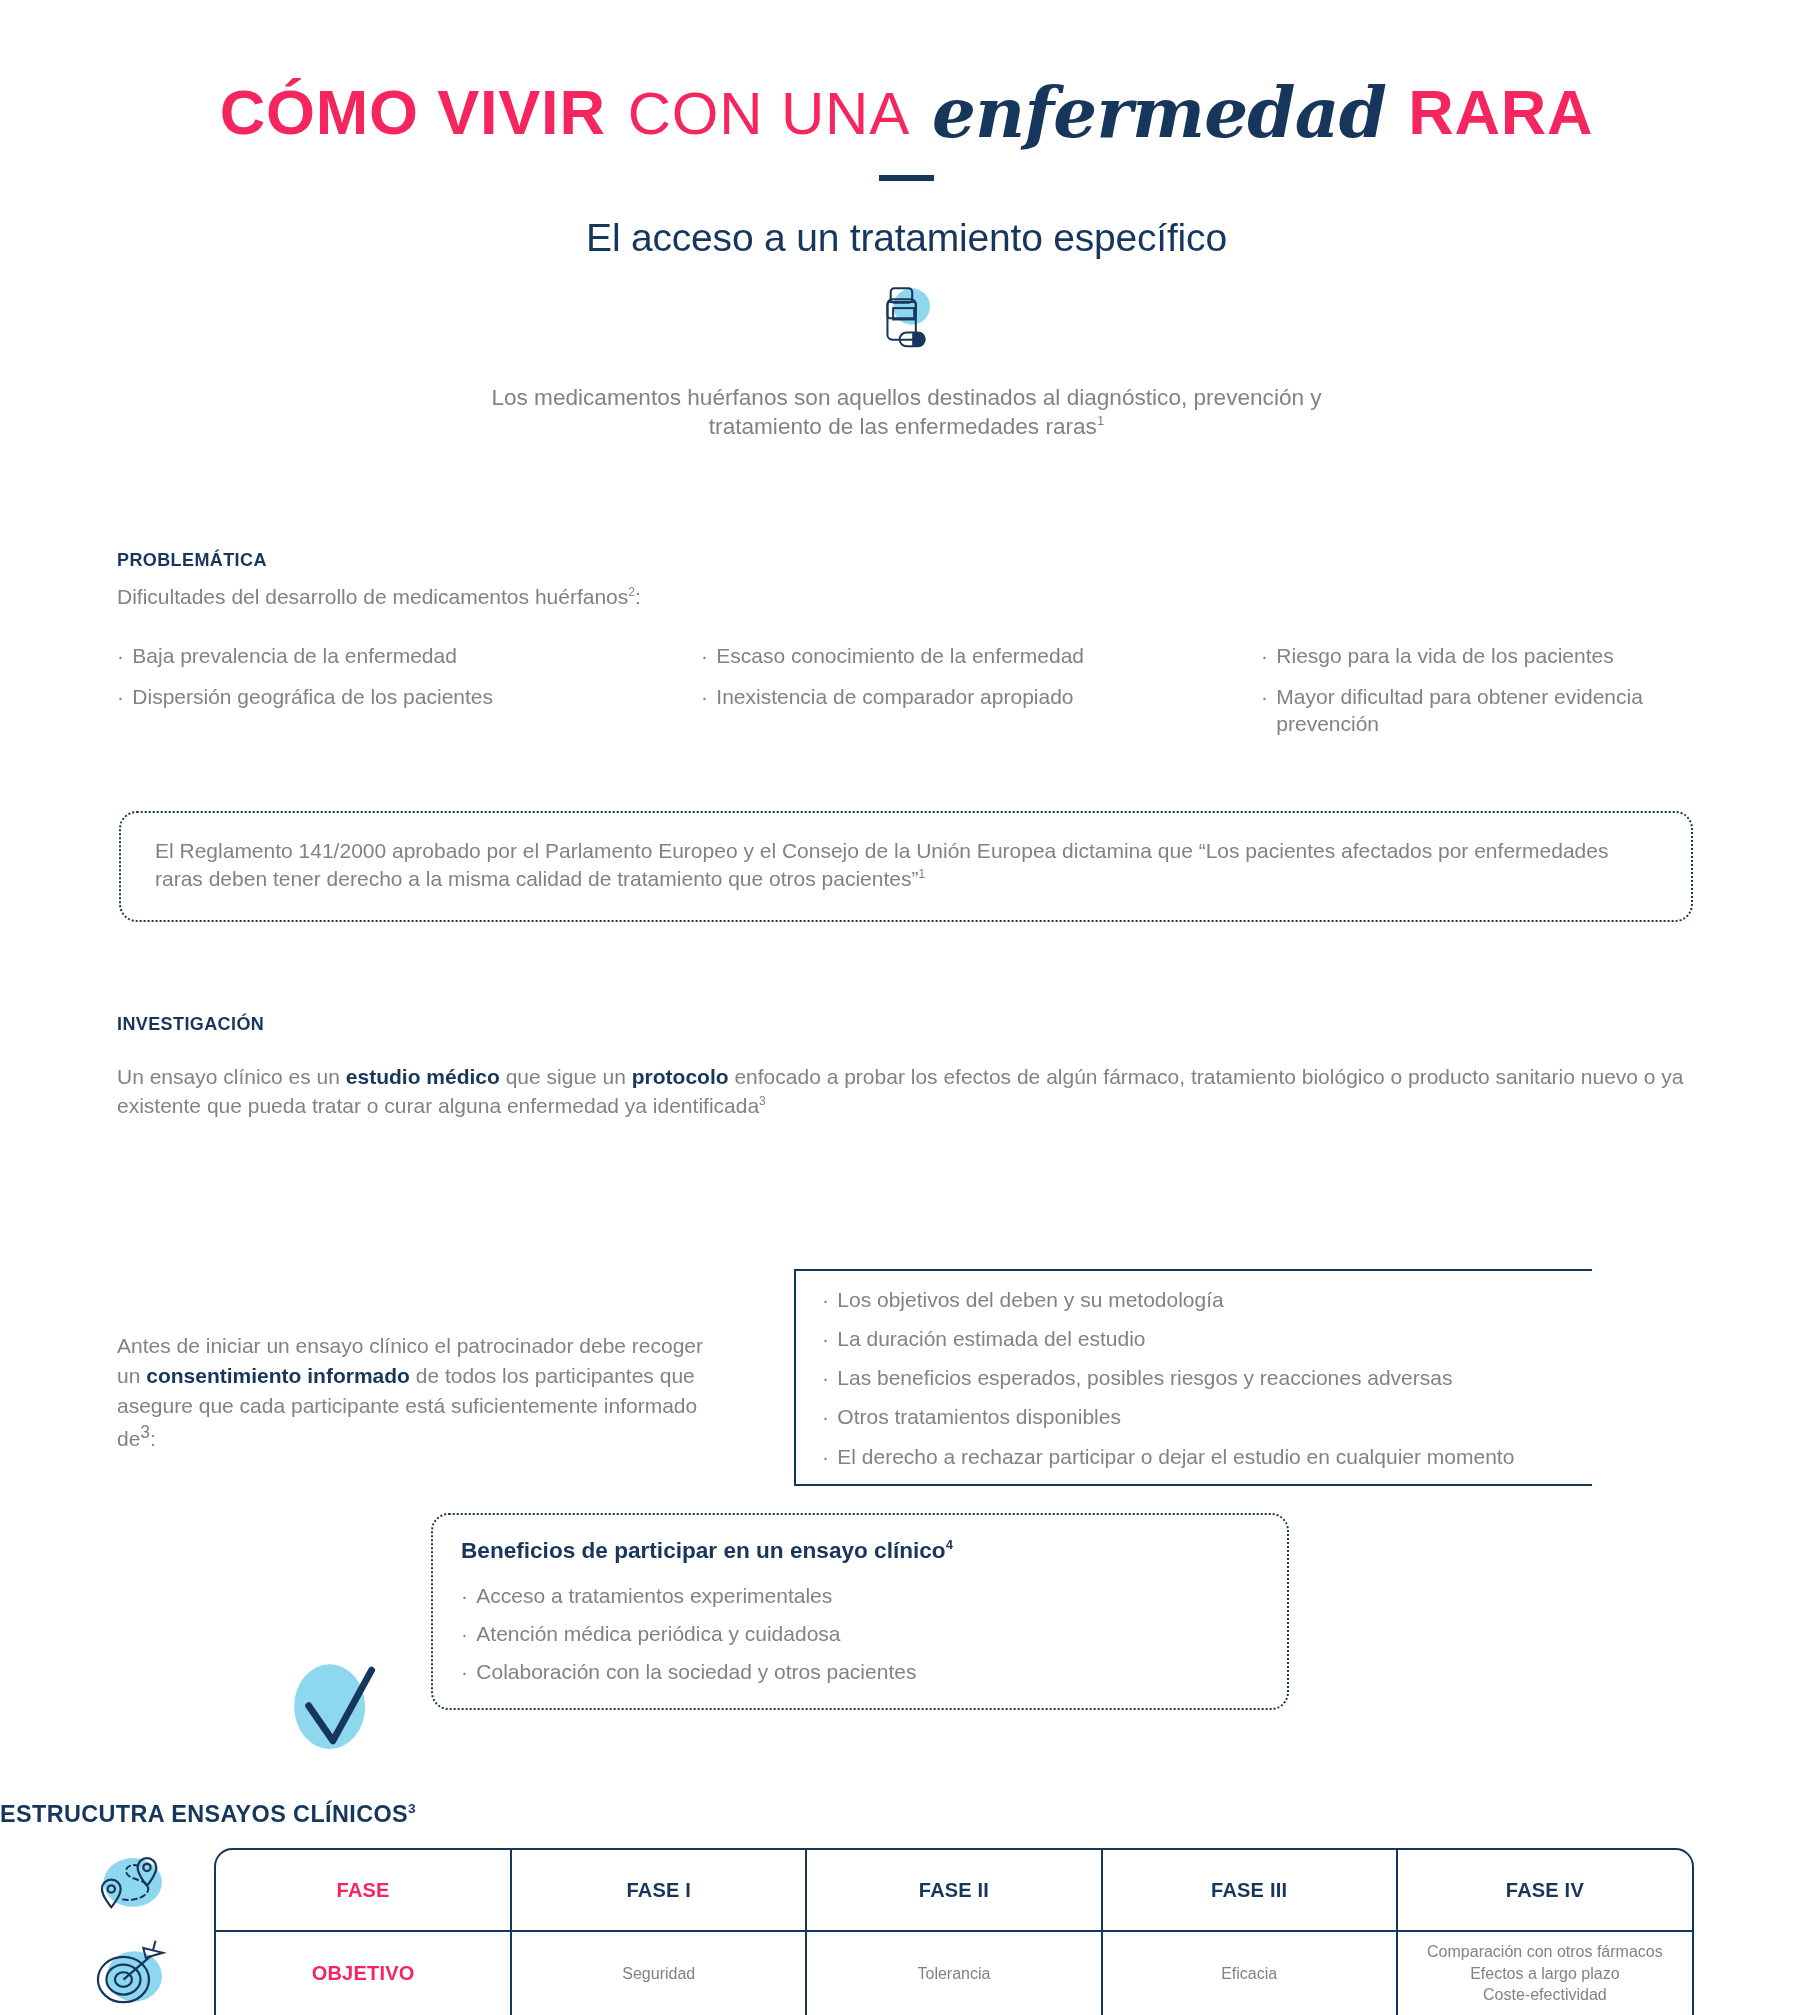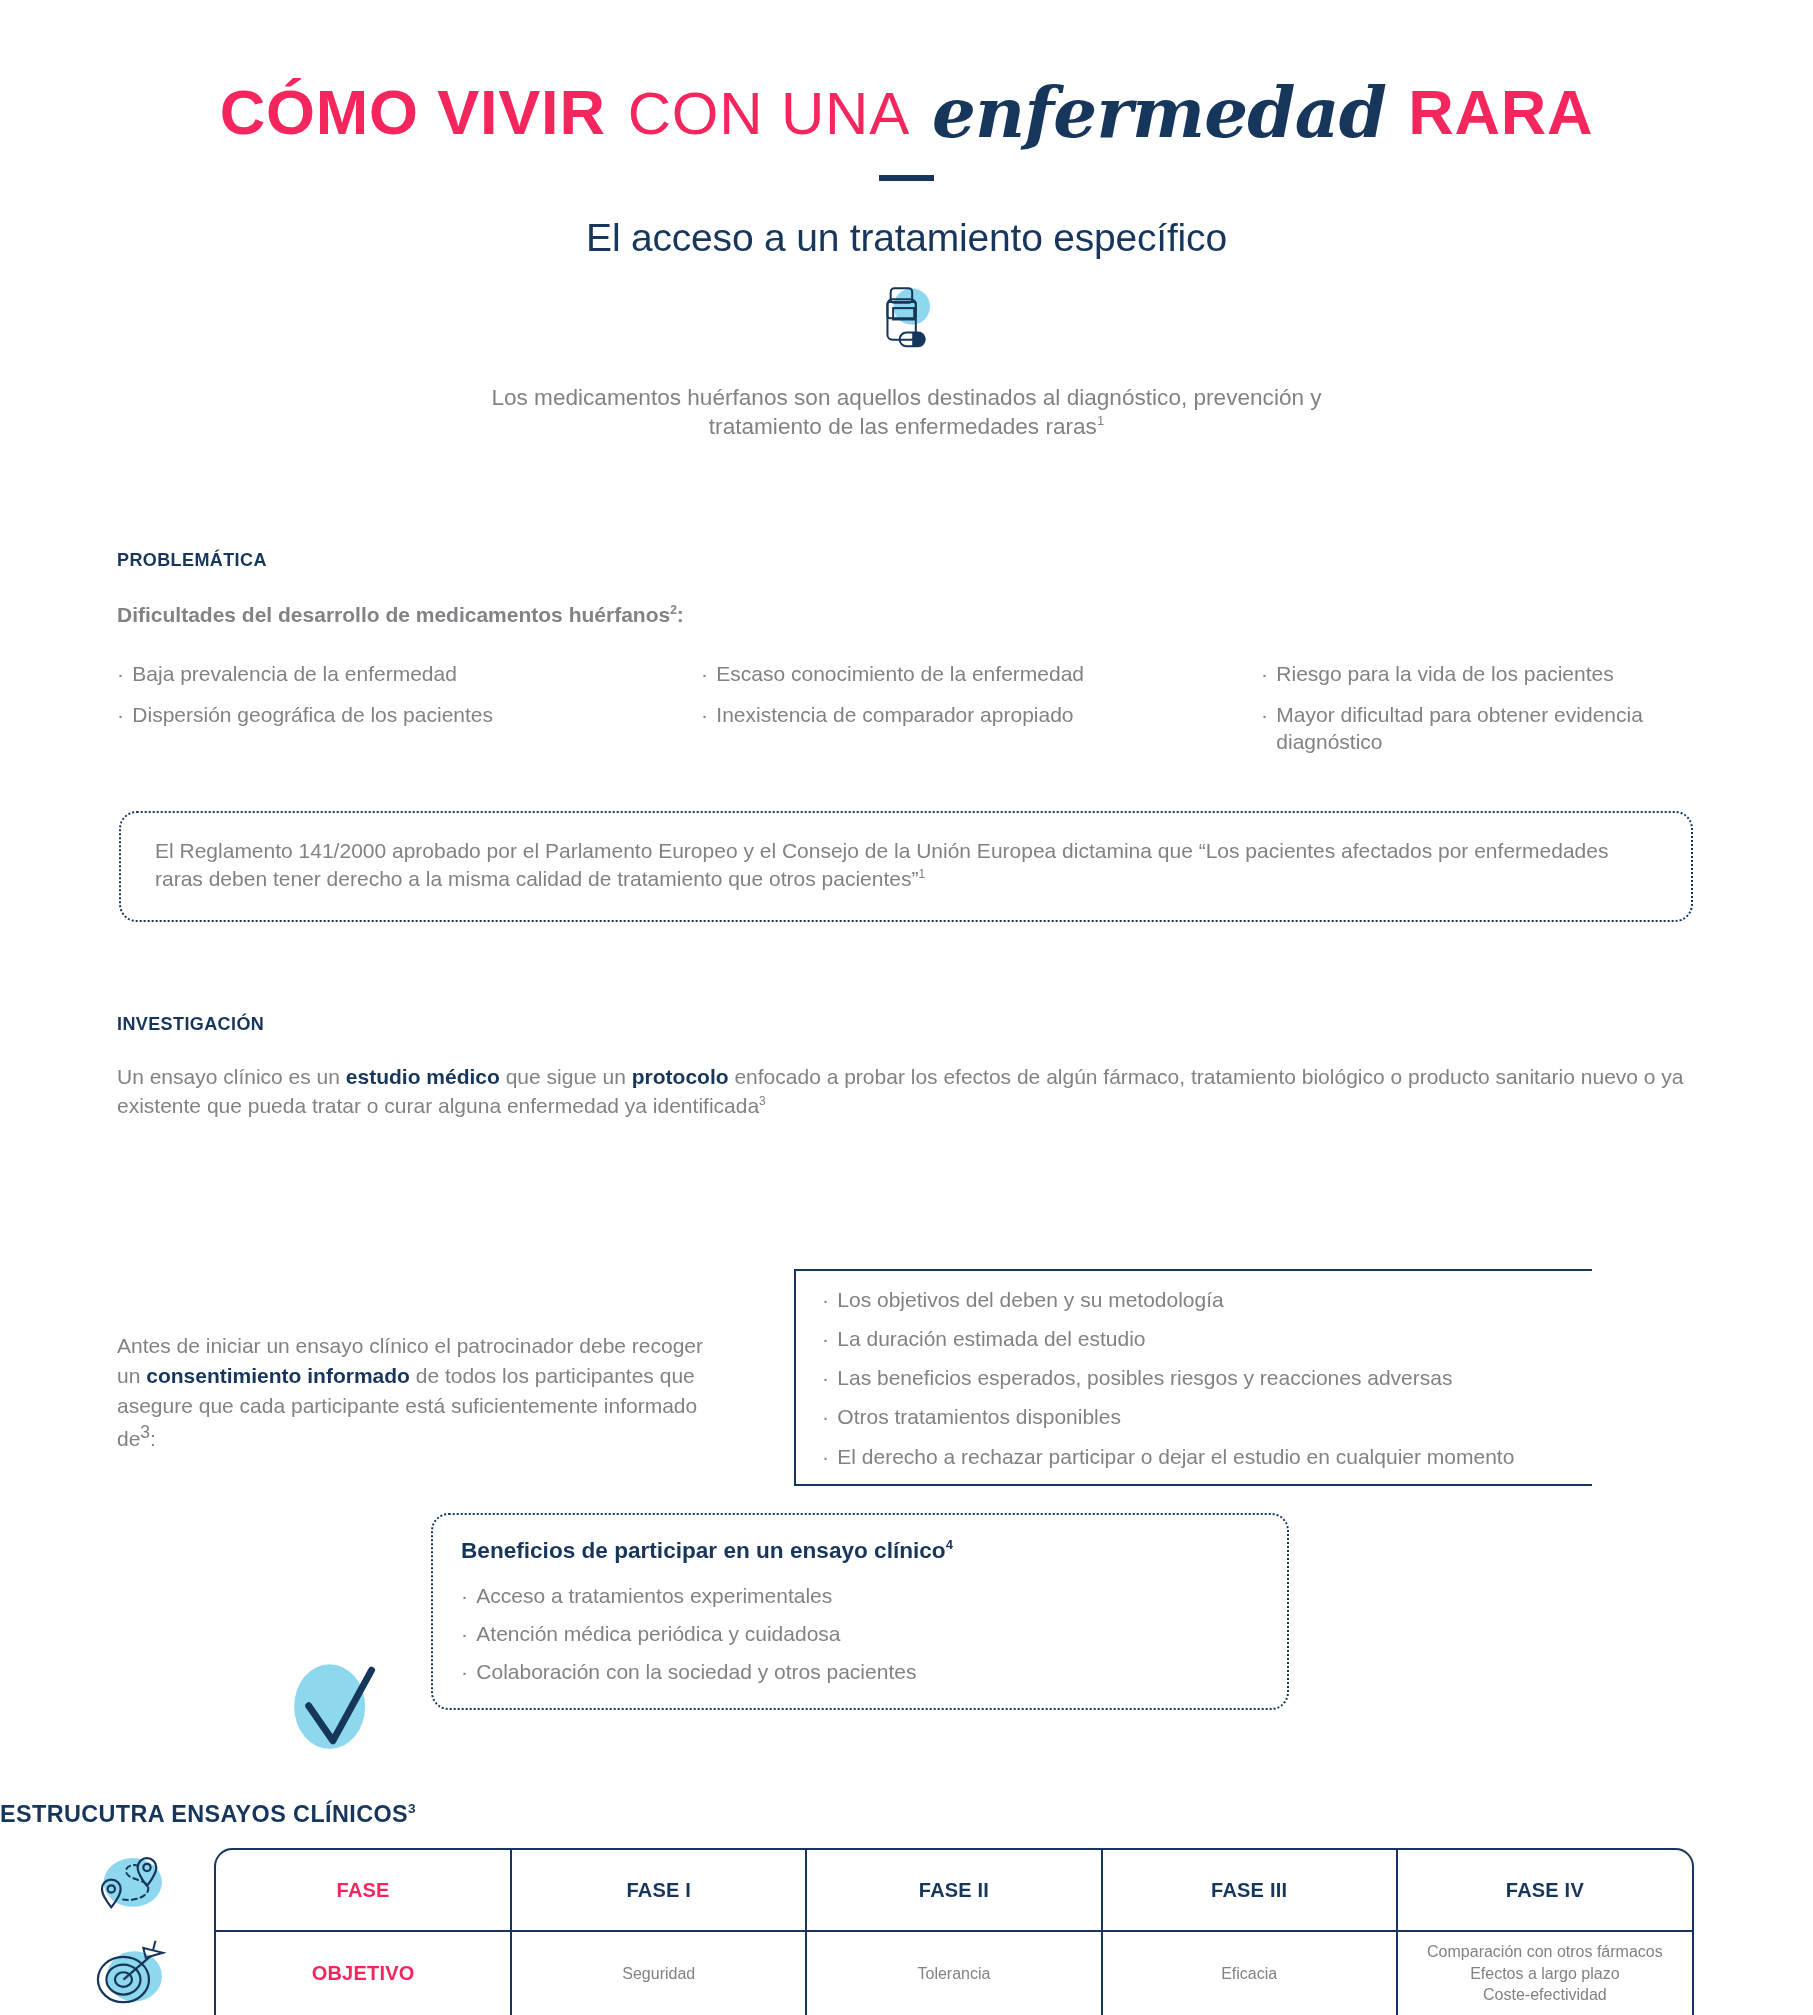--- a/index.html
+++ b/index.html
@@ -98,21 +98,21 @@
     font-size: 21px;
     color: var(--grey);
     line-height: 1.42;
   }
   .body-text sup, .bullet sup, .quote-text sup, .ema-text sup, .comp-text sup { font-size: 12px; vertical-align: super; }
   .body-text b, .quote-text b, .comp-text b { color: var(--navy); font-weight: 700; }
 
   
   #problematica { position: absolute; left: 117px; top: 550px; width: 1584px; }
   #problematica .sec-head { margin-bottom: 0; }
-  .prob-intro { margin-top: 29px; font-weight: bold; }
+  .prob-intro { margin-top: 11px; }
   .prob-cols {
     display: flex;
     margin-top: 30px;
     gap: 0;
   }
   .prob-col { }
   .prob-col.c1 { width: 584px; }
   .prob-col.c2 { width: 560px; }
   .prob-col.c3 { width: 439px; }
   .bullet {
@@ -268,21 +268,21 @@
           <span class="btxt">Inexistencia de comparador apropiado</span>
         </div>
       </div>
       <div class="prob-col c3">
         <div class="bullet">
           <span class="dot">·</span>
           <span class="btxt">Riesgo para la vida de los pacientes</span>
         </div>
         <div class="bullet">
           <span class="dot">·</span>
-          <span class="btxt">Mayor dificultad para obtener evidencia diagnóstico</span>
+          <span class="btxt">Mayor dificultad para obtener evidencia prevención</span>
         </div>
       </div>
     </div>
   </div>
 
   <div id="reglamento-box">
     <div class="dotted-box">
       <div class="quote-text">
         <span>El Reglamento 141/2000  aprobado por el Parlamento Europeo y el Consejo de la Unión Europea dictamina que “Los pacientes afectados por enfermedades raras deben tener derecho a la misma calidad de tratamiento que otros pacientes”</span><sup>1</sup>
       </div>

